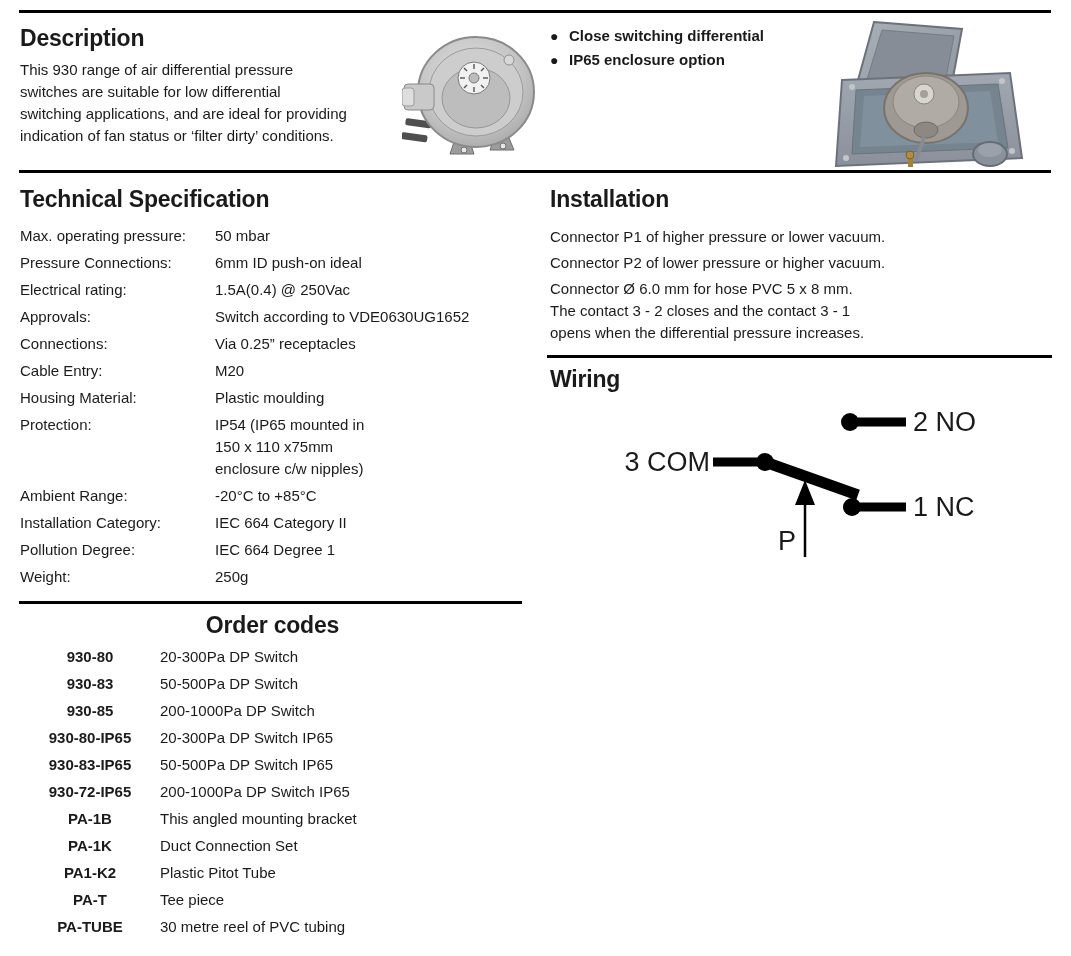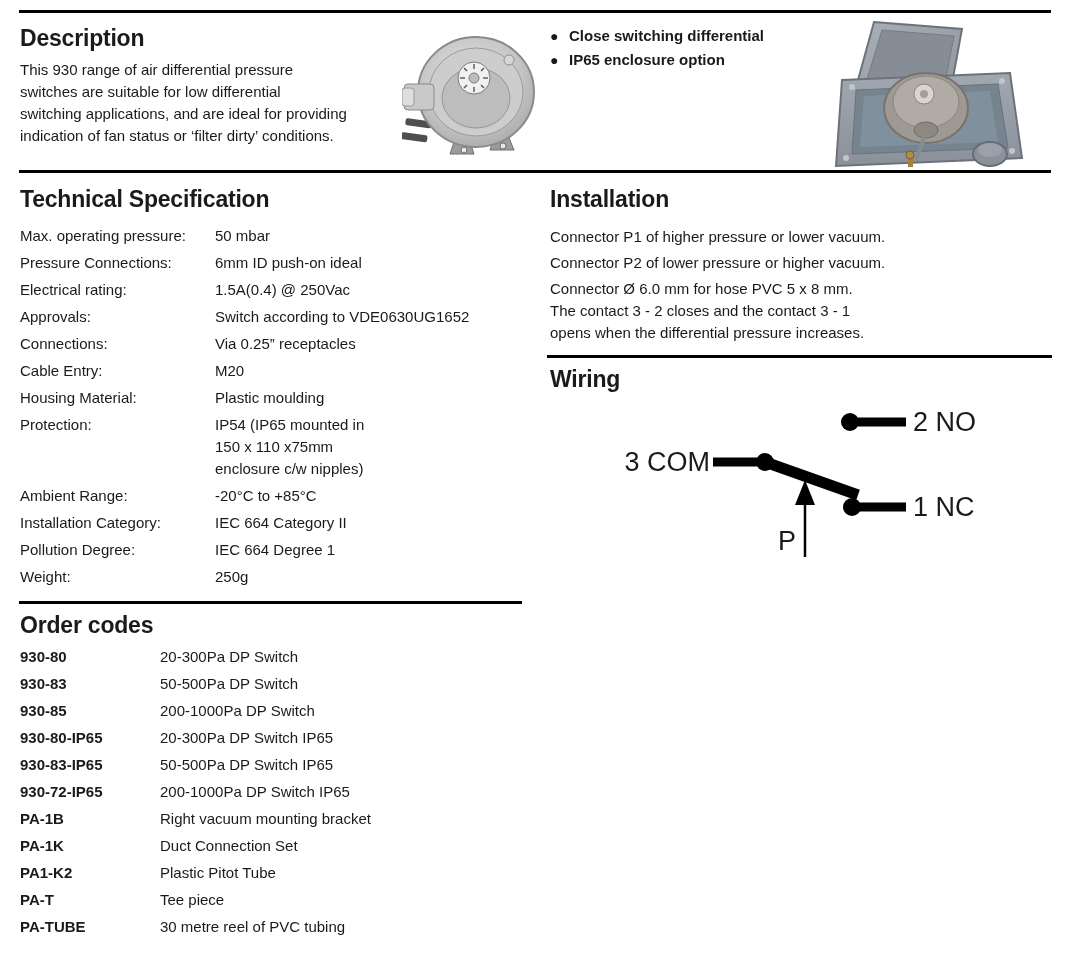--- a/index.html
+++ b/index.html
@@ -37,23 +37,23 @@
 
   #sec-install { position:absolute; left:550px; top:185px; width:505px; }
   #sec-install h2 { margin-bottom:13px; }
   .install-p { font-size:15px; line-height:22px; margin-bottom:4px; white-space:pre-line; }
   .install-p.tight { margin-bottom:0; }
 
   #sec-wiring-h { position:absolute; left:550px; top:365px; }
   #wiring-svg { position:absolute; left:600px; top:392px; }
 
   #sec-order { position:absolute; left:20px; top:611px; width:505px; }
-  #sec-order h2 { margin-bottom:7px; }
+  #sec-order h2 { margin-bottom:7px;text-align:center; }
   .order-row { display:flex; margin-bottom:5px; font-size:15px; line-height:22px; }
-  .order-code { width:140px; font-weight:700; flex:none; }
+  .order-code { width:140px; font-weight:700; flex:none;text-align:center; }
 </style>
 </head>
 <body>
 
 <div class="rule" id="rule-top"></div>
 <div class="rule" id="rule-mid"></div>
 <div class="rule" id="rule-wiring"></div>
 <div class="rule" id="rule-order"></div>
 
 <section id="sec-description">
@@ -272,21 +272,21 @@
   <div class="order-row">
     <span class="order-code">930-83-IP65</span>
     <span>50-500Pa DP Switch IP65</span>
   </div>
   <div class="order-row">
     <span class="order-code">930-72-IP65</span>
     <span>200-1000Pa DP Switch IP65</span>
   </div>
   <div class="order-row">
     <span class="order-code">PA-1B</span>
-    <span>Right vacuum mounting bracket</span>
+    <span>This angled mounting bracket</span>
   </div>
   <div class="order-row">
     <span class="order-code">PA-1K</span>
     <span>Duct Connection Set</span>
   </div>
   <div class="order-row">
     <span class="order-code">PA1-K2</span>
     <span>Plastic Pitot Tube</span>
   </div>
   <div class="order-row">

